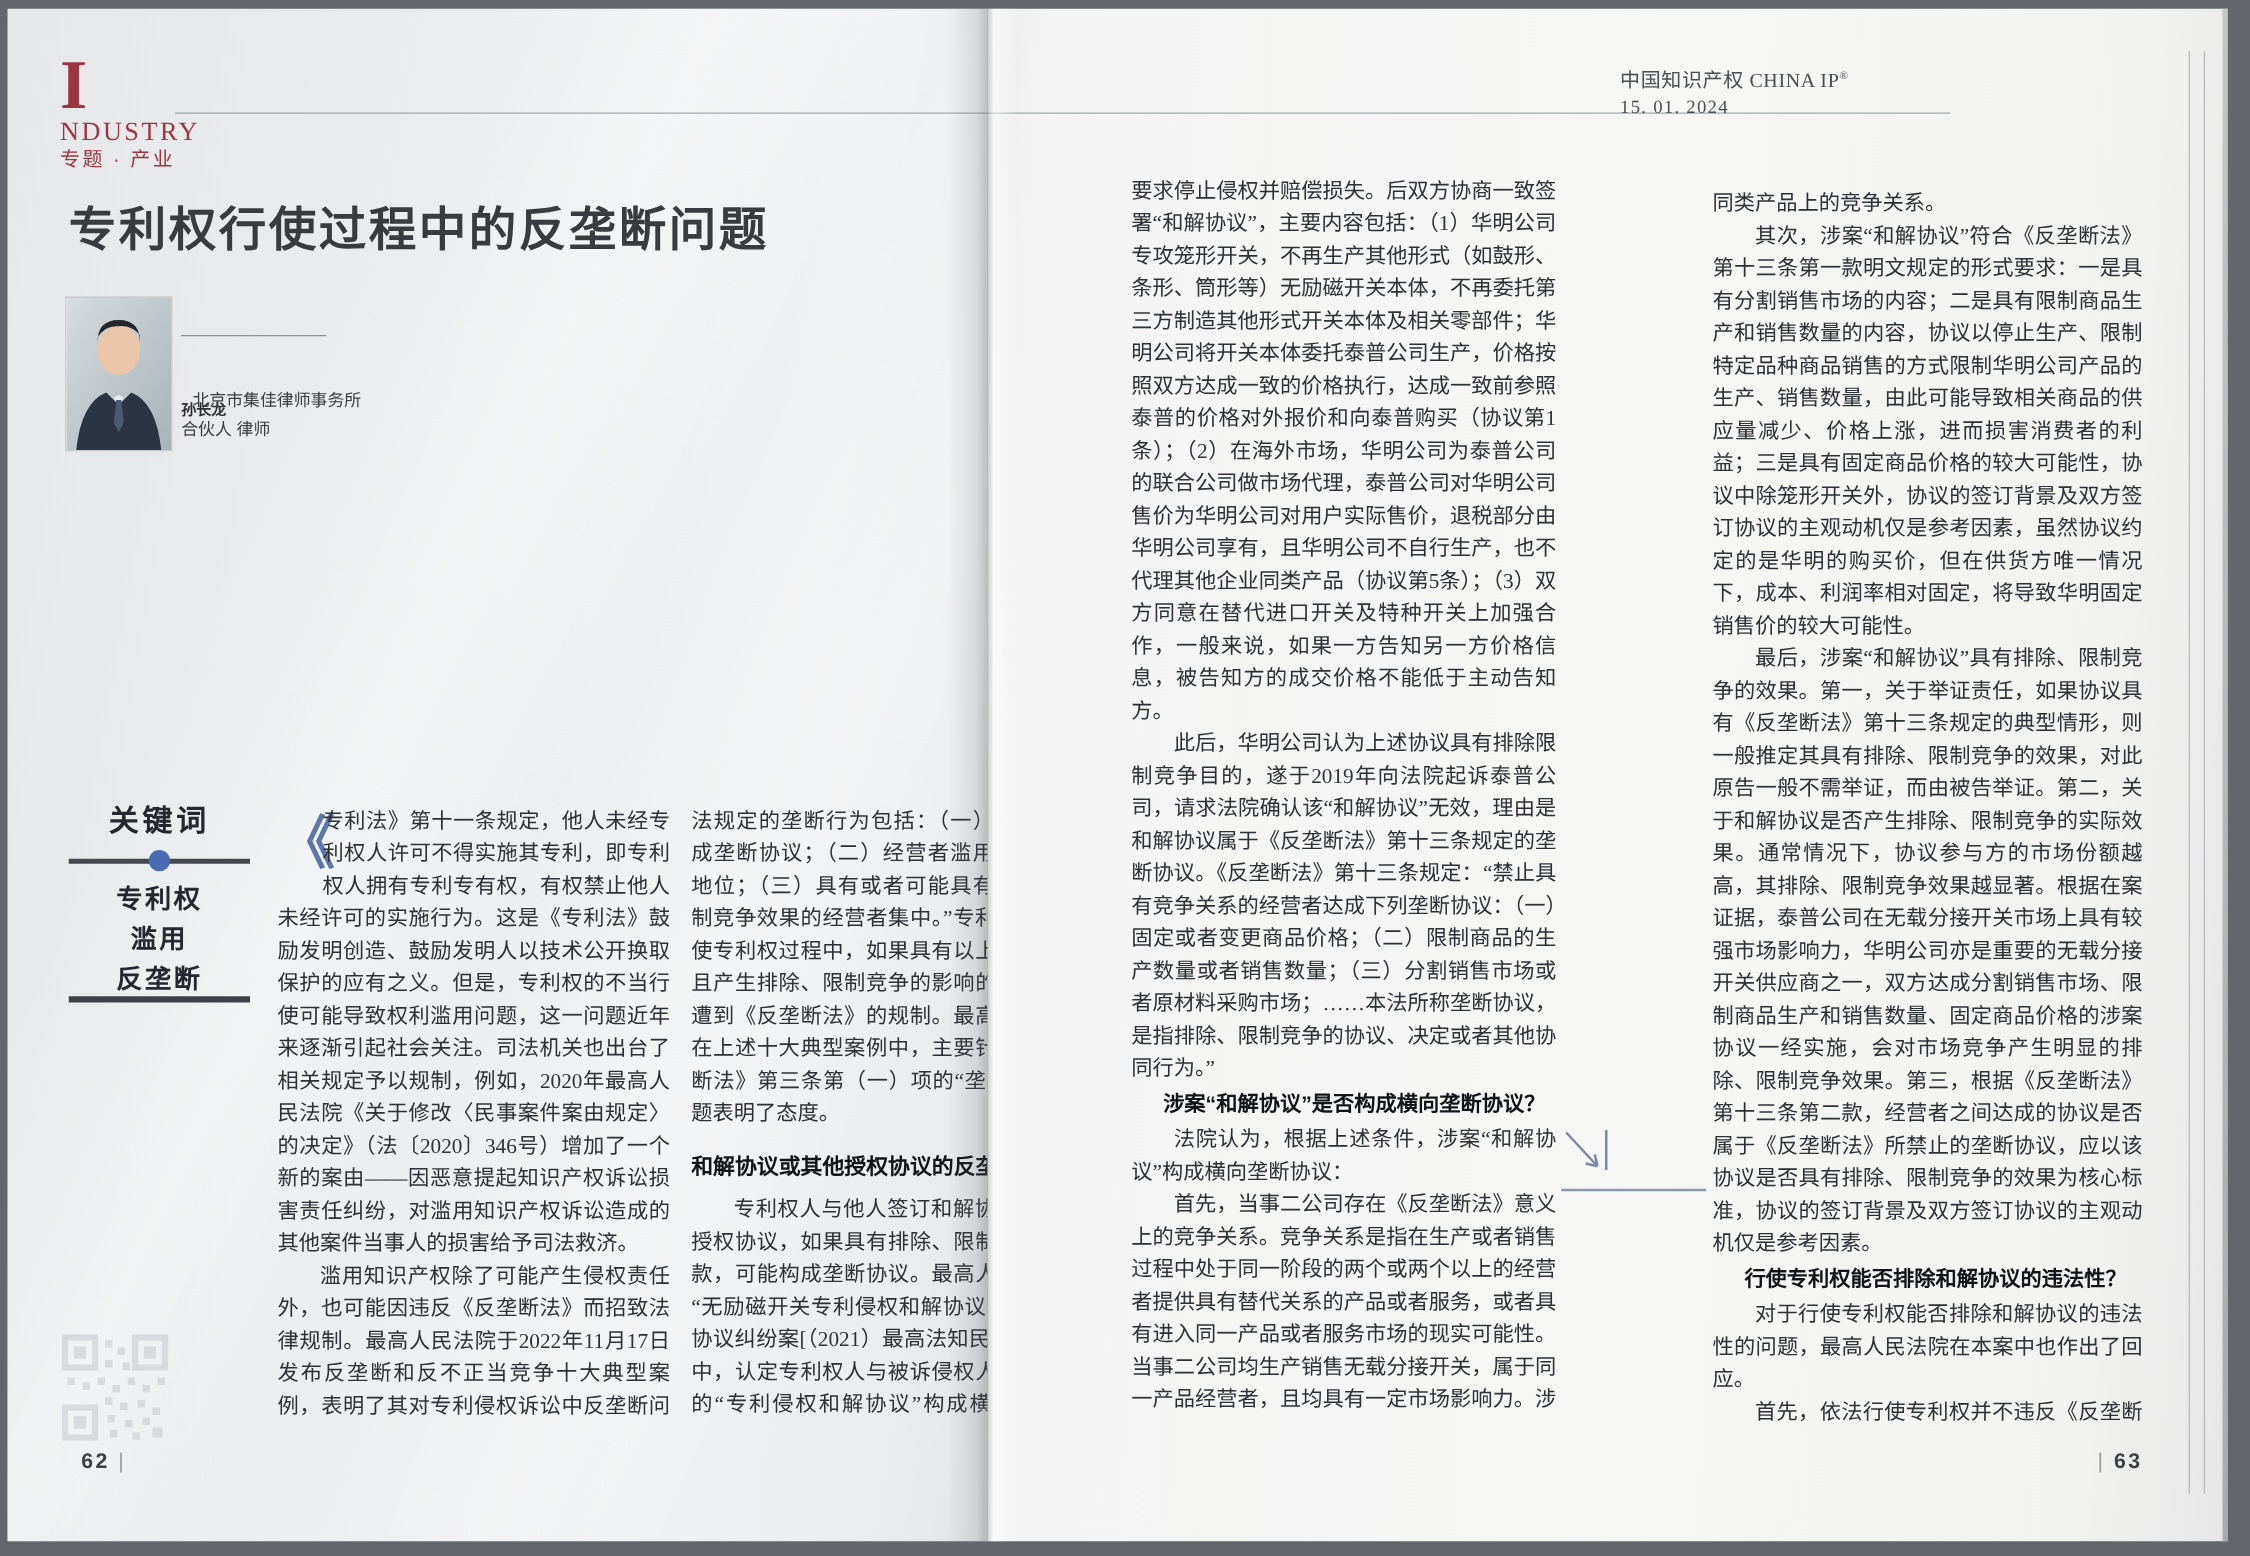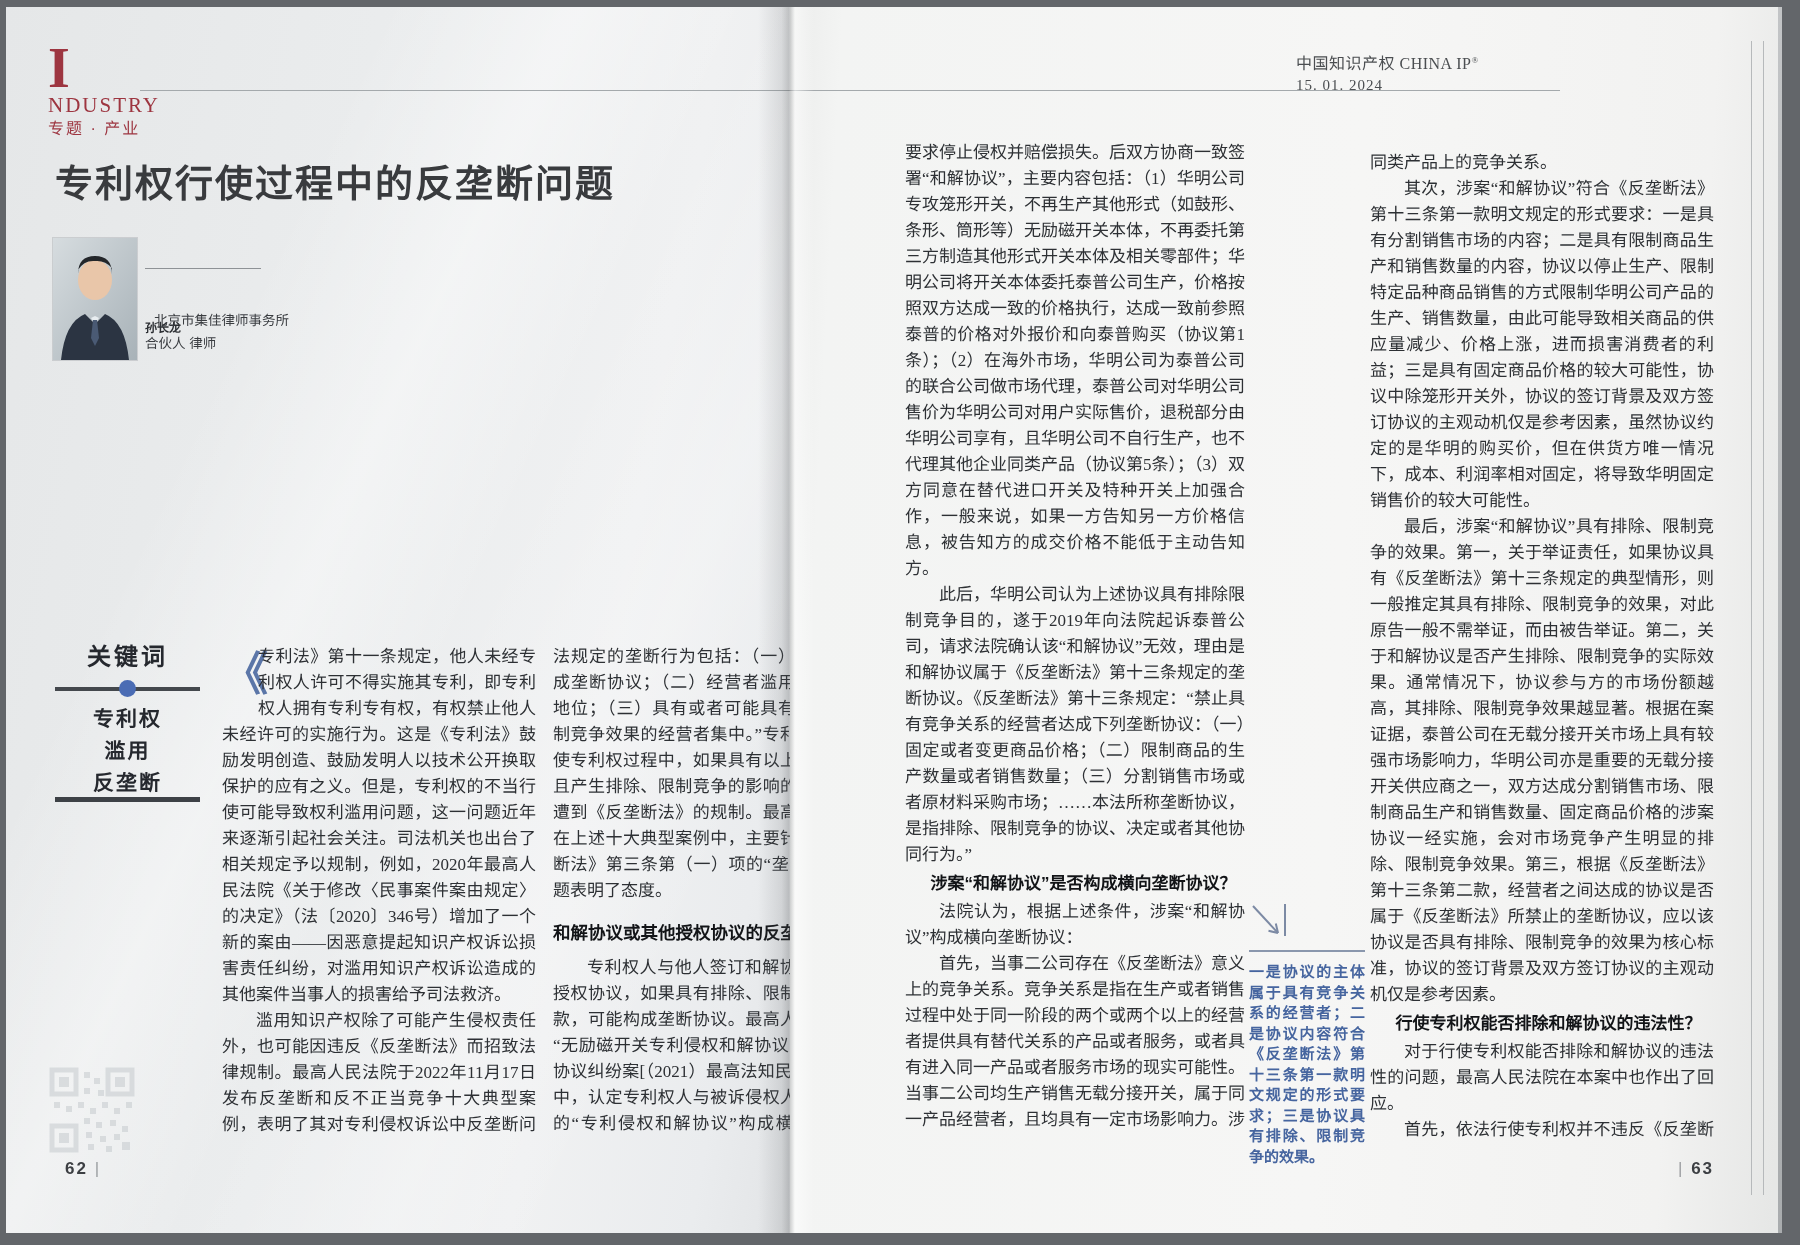--- a/index.html
+++ b/index.html
@@ -211,21 +211,20 @@
     <p>首先，依法行使专利权并不违反《反垄断法》，但是权利人逾越其享有的专有权，滥用知识产权排除、限制竞争的，则涉嫌违反《反垄断法》。其次，本案中，泰普公司行使专利权的行为构成滥用知识产权。涉案“和解协议”与涉案专利权的保护范围缺乏实质关联性，其核心并不在于保护专利权，而是以行使专利权为掩护，实际上追求分割销售市场、限制商品生产和销售</p>
   </div>
 
   <div class="pullquote">
     <svg width="42" height="40" viewBox="0 0 42 40" xmlns="http://www.w3.org/2000/svg">
       <line x1="36" y1="2" x2="36" y2="34" stroke="#7c8aa4" stroke-width="2"></line>
       <line x1="4" y1="4" x2="29" y2="31" stroke="#7c8aa4" stroke-width="2"></line>
       <path d="M29 31 L19.5 28.8 M29 31 L26.8 21.5" stroke="#7c8aa4" stroke-width="2" fill="none"></path>
     </svg>
     <div class="pq-rule"></div>
-    <div class="pq-text">一是协议的主体属于具有竞争关系的经营者；二是协议内容符合《反垄断法》第十三条第一款明文规定的形式要求；三是协议具有排除、限制竞争的效果。</div>
   </div>
 
   <div class="pageno" id="pageno-right">
     <span class="bar">|</span>&nbsp;<span>63</span>
   </div>
 
   <div class="fold"></div>
 </div>
 
 </body></html>

